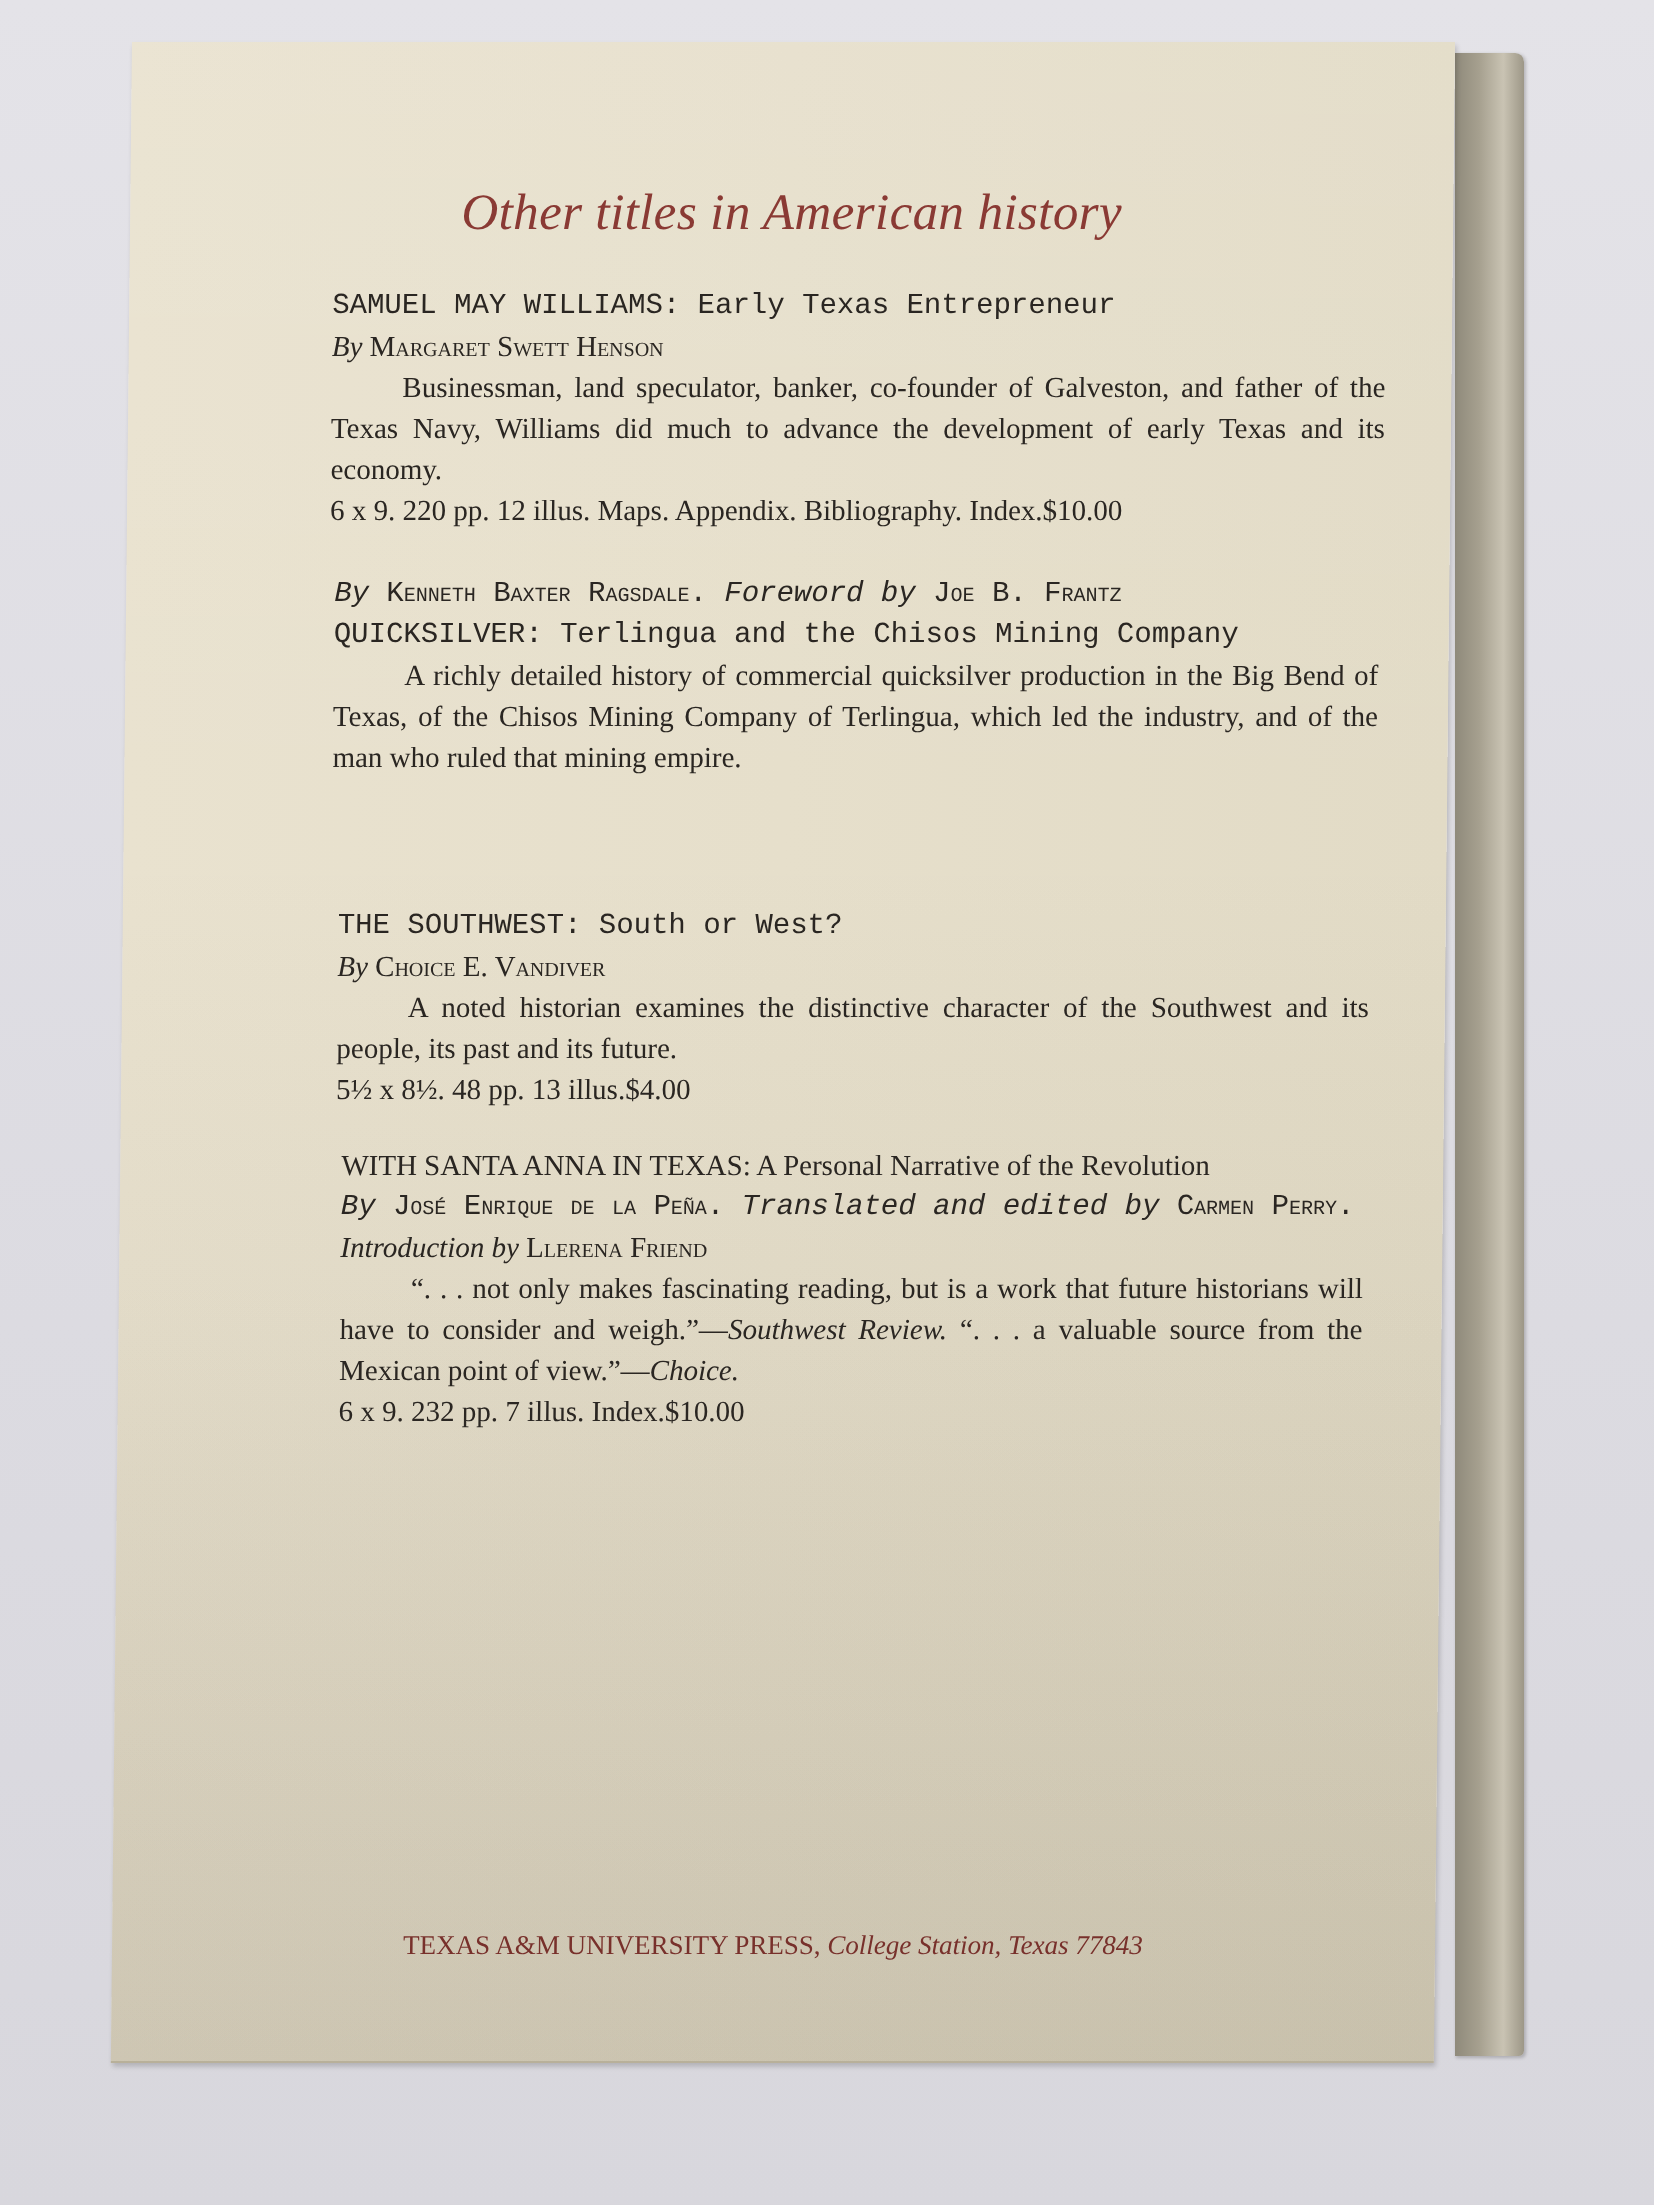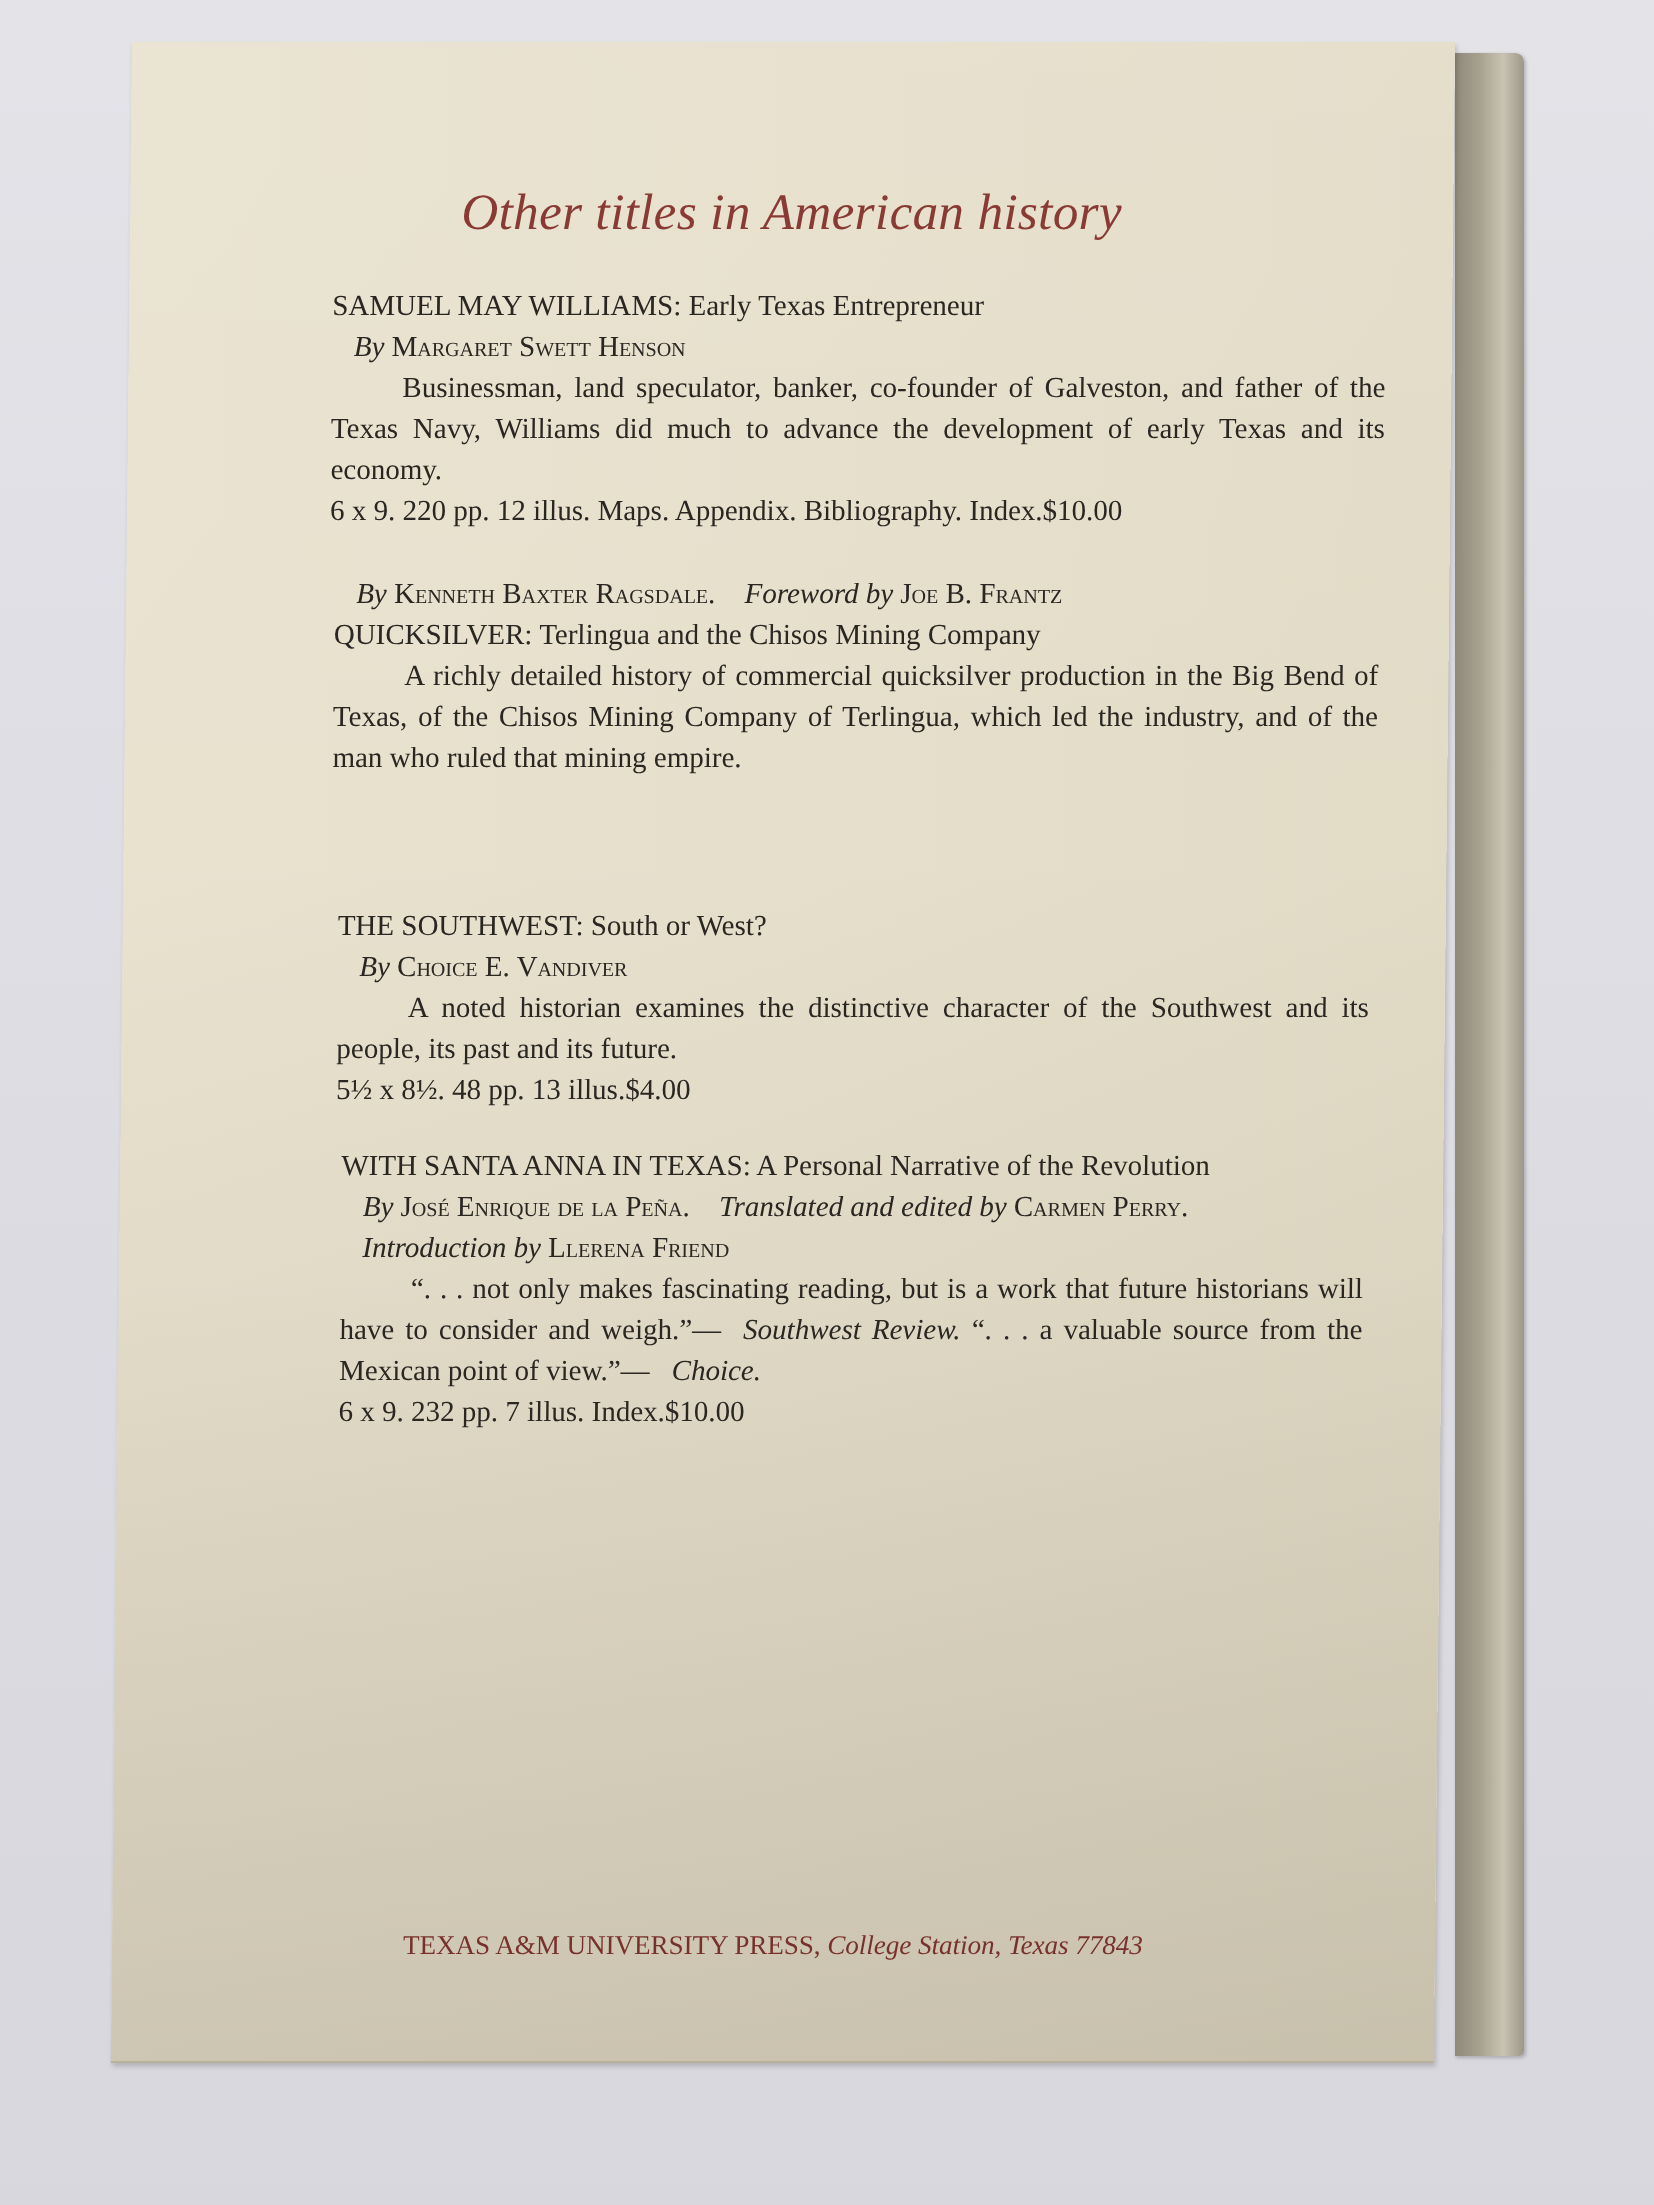--- a/index.html
+++ b/index.html
@@ -34,23 +34,23 @@
   }
   .content {
     position: absolute; left: 0; top: 0; width: 100%; height: 100%;
     color: #2a2622;
   }
   .heading {
     position: absolute; left: 0; width: 1323px; top: 141px; text-align: center;
     font-style: italic; font-size: 51px; color: #8a3a34; letter-spacing: 0.4px;
   }
   .entry { position: absolute; font-size: 29px; line-height: 41px; }
-  .entry .title-line { white-space: nowrap; }
+  .entry .title-line { white-space: nowrap; font-family: Liberation Mono, monospace; }
   .entry .sc { font-variant: small-caps; }
-  .entry .it { font-style: italic; margin-left: 22px; }
+  .entry .it { font-style: italic; }
   .entry .desc { text-indent: 71px; text-align: justify; }
   .entry .specs { display: flex; }
   .footer {
     position: absolute; left: 291px; top: 1888px; font-size: 27px; color: #7a2e2a;
     white-space: nowrap;
   }
   .footer .it { font-style: italic; }
 </style>
 </head>
 <body>

